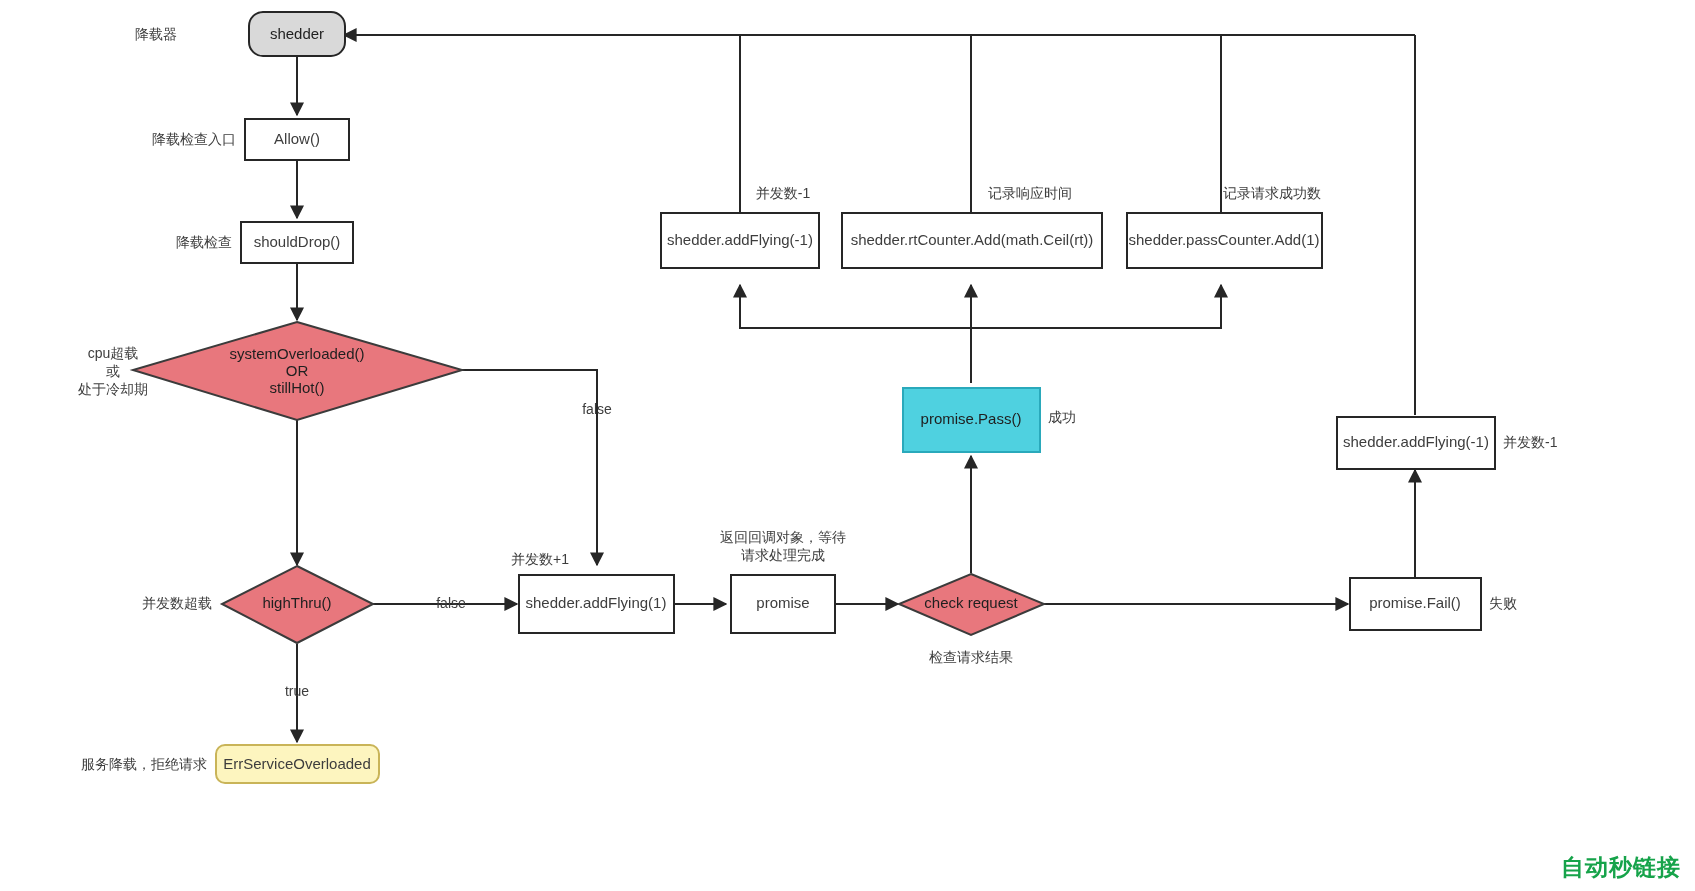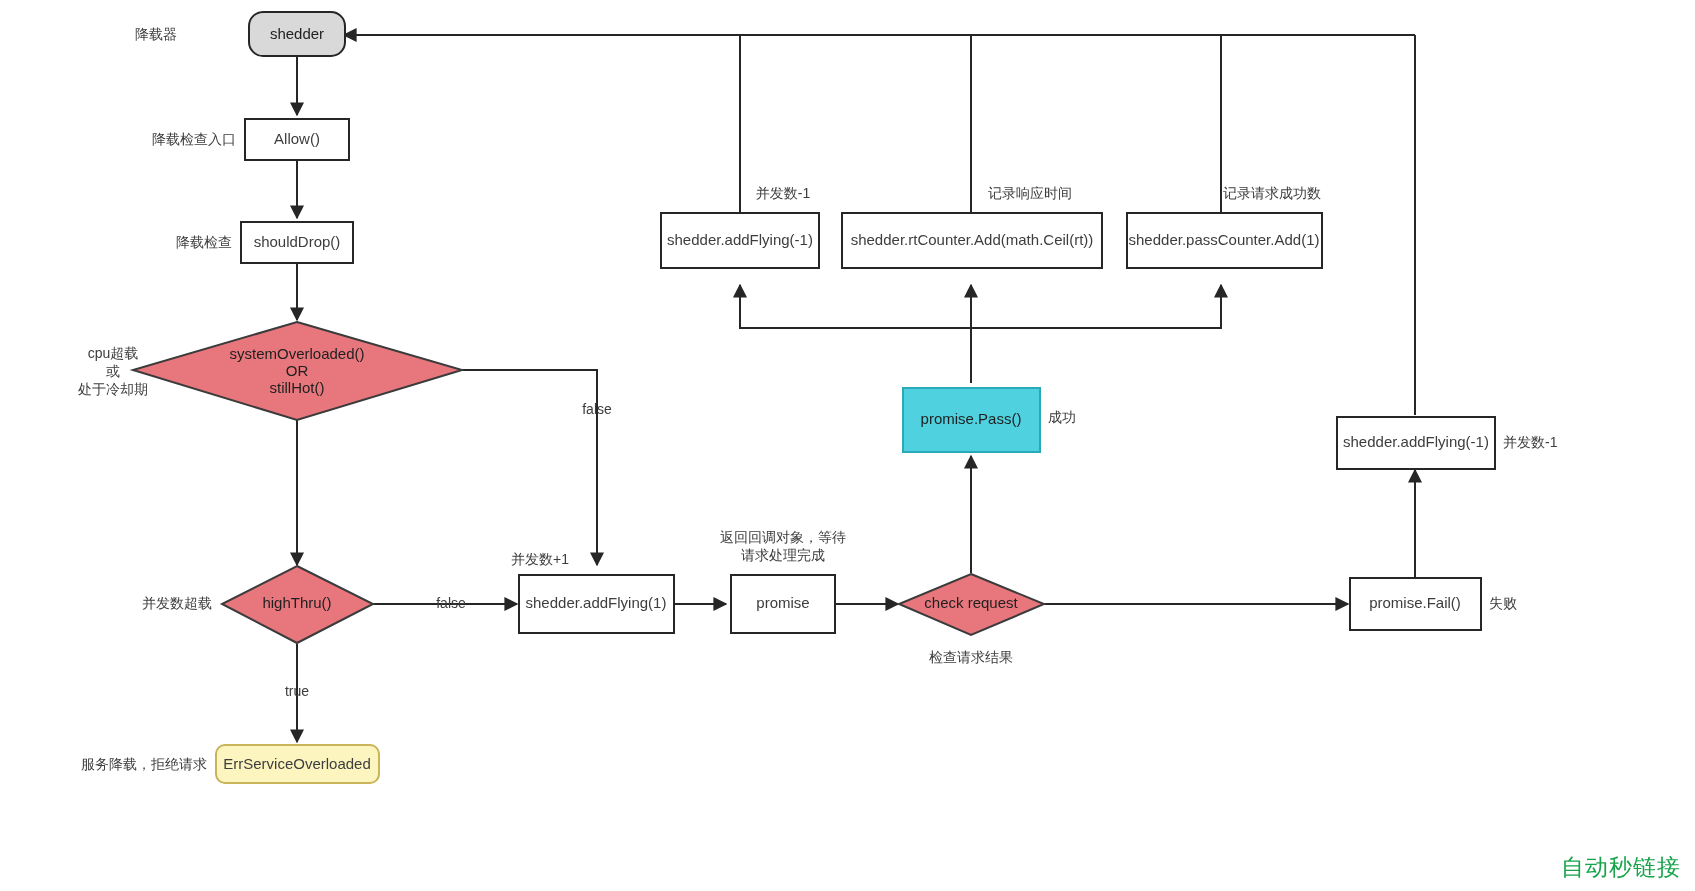--- a/index.html
+++ b/index.html
@@ -73,21 +73,21 @@
     font-size: 14px;
     fill: #3d3d3d;
     text-anchor: middle;
     dominant-baseline: middle;
   }
   .watermark {
     position: absolute;
     right: 14px;
     bottom: 8px;
     font-size: 23px;
-    font-weight: normal;
+    font-weight: bold;
     color: #16a34a;
     letter-spacing: 1px;
     font-family: "DejaVu Sans", sans-serif;
   }
 </style>
 </head>
 <body>
 
 <div id="canvas">
 

